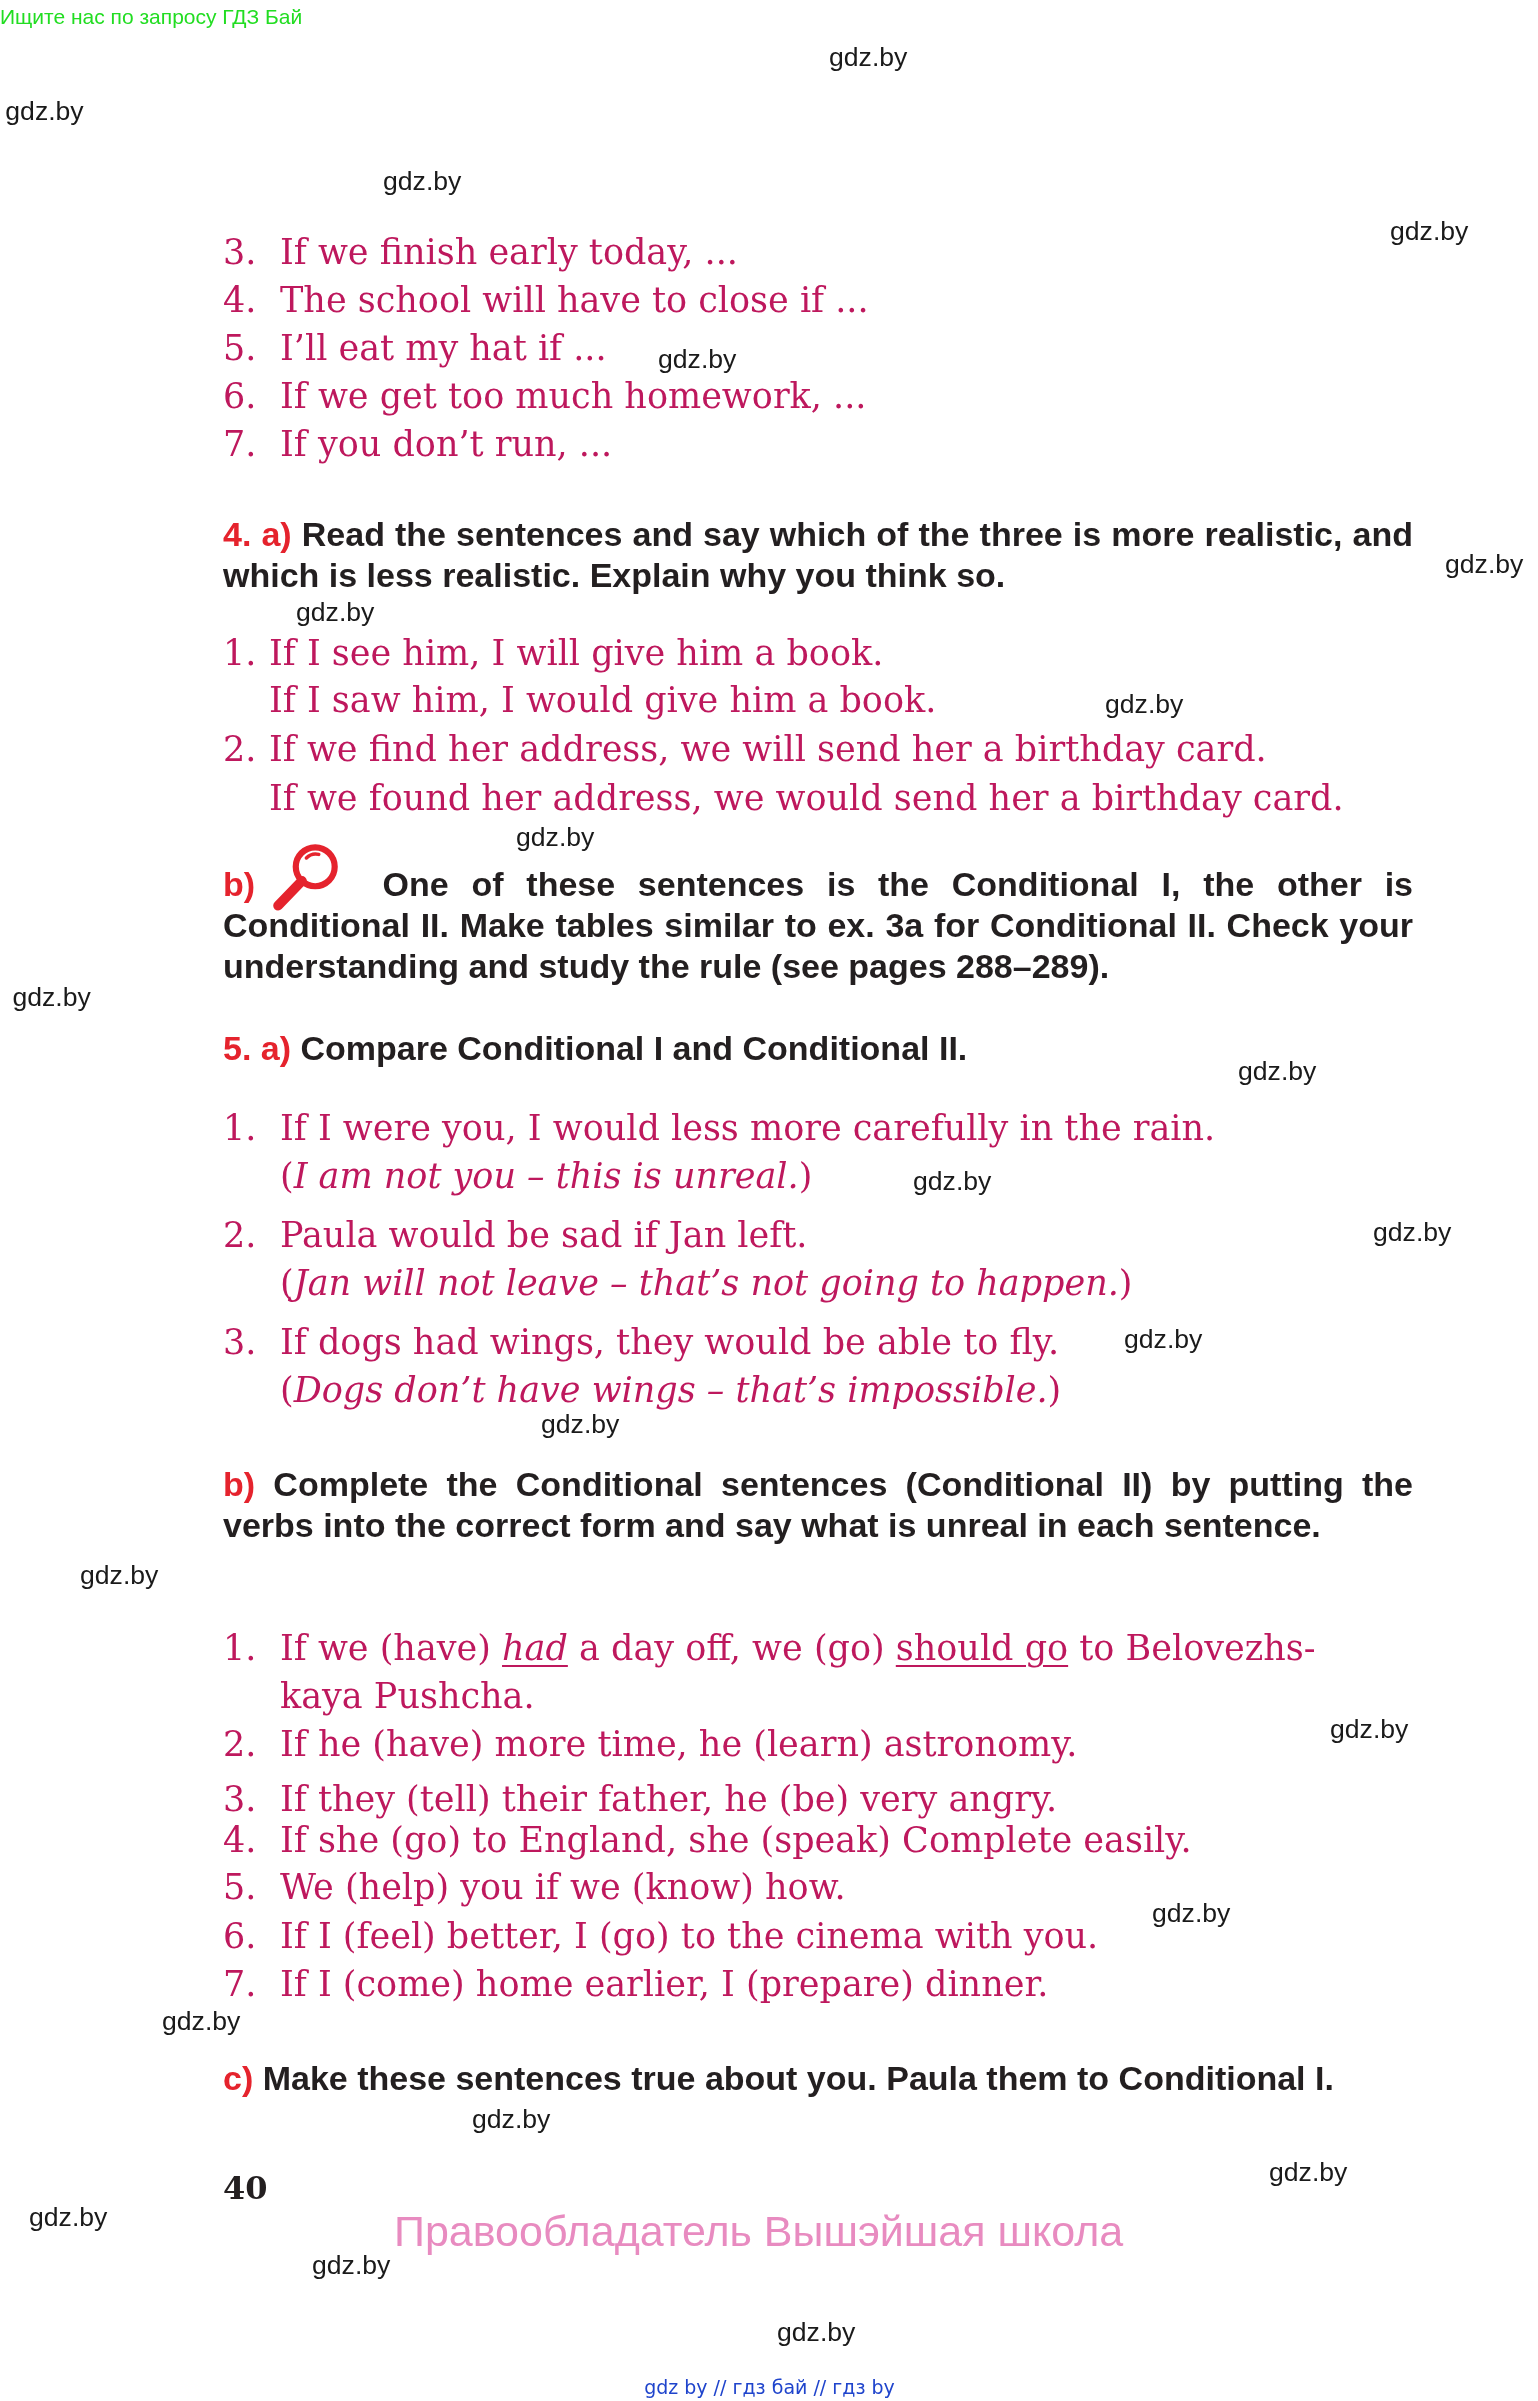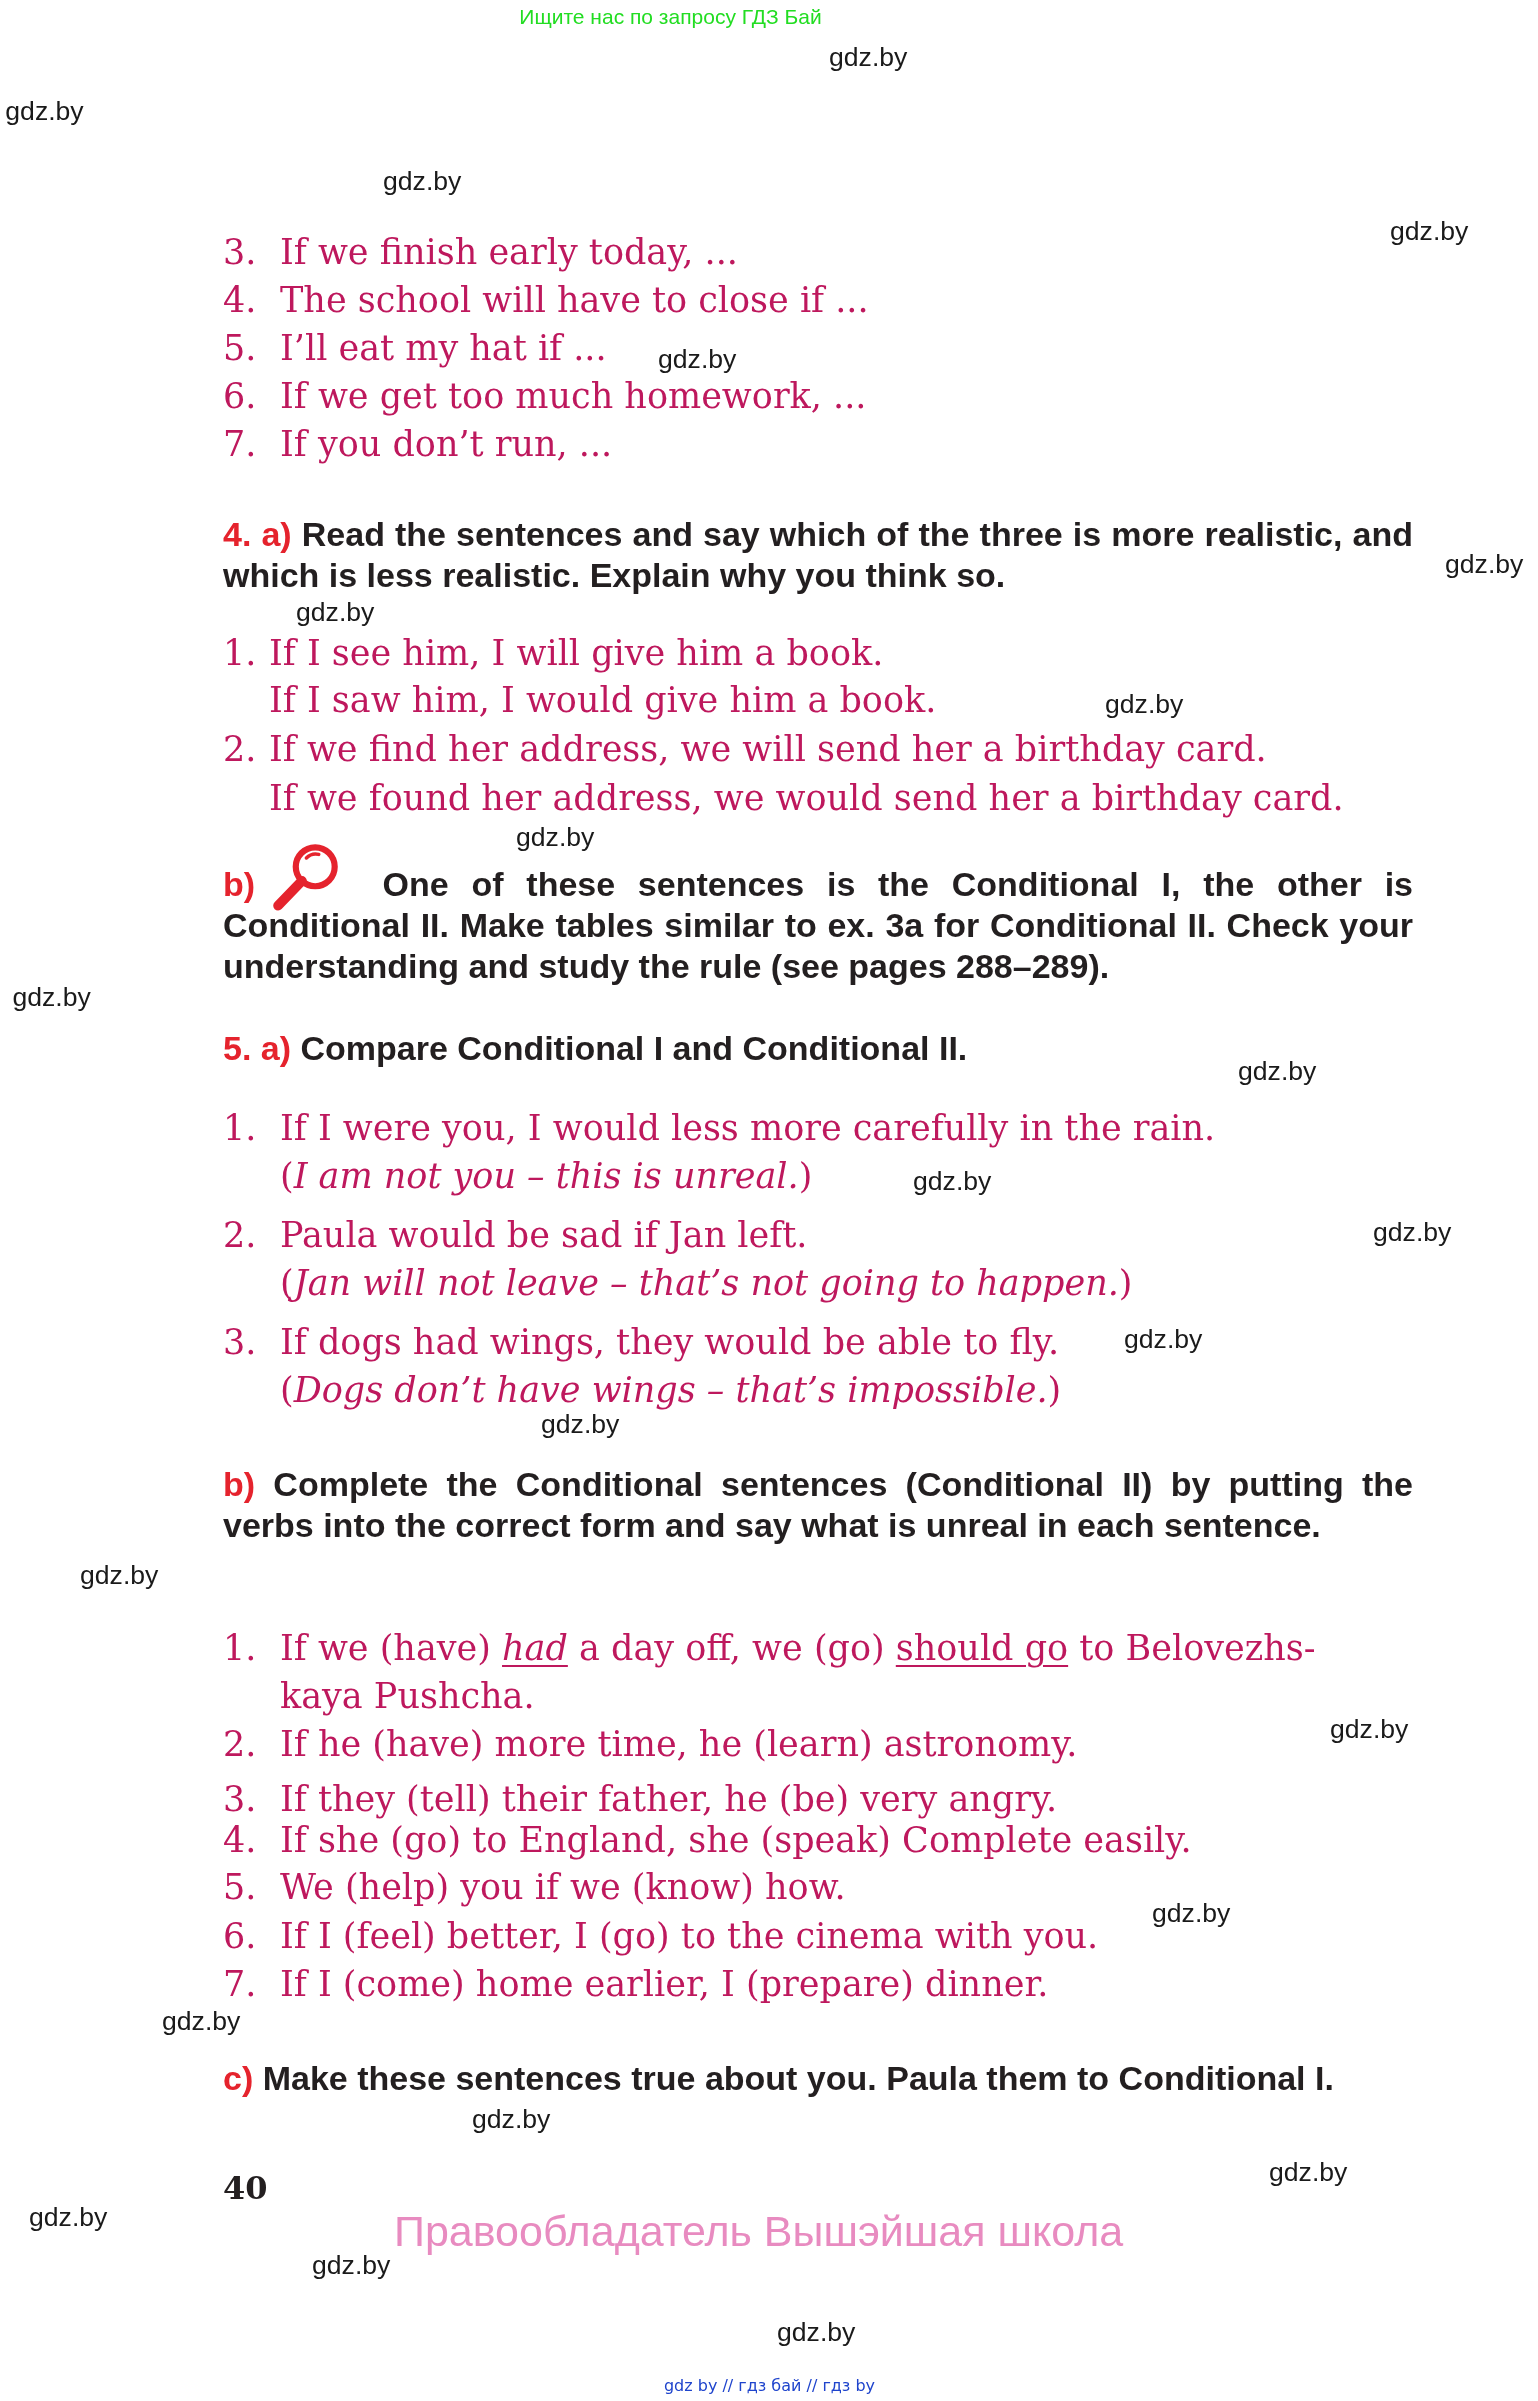--- a/index.html
+++ b/index.html
@@ -1,29 +1,29 @@
 <!DOCTYPE html>
 <html style="font-size:14px"><head>
 <meta charset="utf-8">
 <style>
   html, body { margin:0; padding:0; background:#ffffff; }
   body { width:1539px; height:2401px; position:relative; overflow:hidden; color:#231f20; }
   .abs { position:absolute; white-space:nowrap; }
   .wm { position:absolute; font-family:"Liberation Sans", sans-serif; font-size:26.6px; color:#1a1a1a; white-space:nowrap; line-height:1; }
-  .topbanner { position:absolute; left:16px; width:1309px; top:5.3px; text-align:center; font-family:"Liberation Sans", sans-serif; font-size:21px; color:#22dd22; }
+  .topbanner { position:absolute; left:0; width:1309px; top:5.3px; text-align:left; font-family:"Liberation Sans", sans-serif; font-size:21px; color:#22dd22; }
   .serif { font-family:"DejaVu Serif", serif; font-size:35px; line-height:1; color:#be185d; }
   .ital { font-style:italic; }
   .task { position:absolute; left:223px; width:1190px; font-family:"Liberation Sans", sans-serif; font-weight:bold; font-size:34px; line-height:41px; color:#231f20; text-align:justify; }
   .red { color:#e5232d; }
   .item { position:absolute; left:223px; }
   .num { display:inline-block; width:57px; }
   .ul { text-decoration:underline; text-underline-offset:5.3px; text-decoration-thickness:1.8px; }
   .pageno { position:absolute; left:223px; top:2169px; font-family:"DejaVu Serif", serif; font-size:32px; color:#231f20;font-weight:bold; }
   .copyright { position:absolute; left:394px; top:2207px; font-family:"Liberation Sans", sans-serif; font-size:43px; color:#e88bc0; white-space:nowrap; }
-  .footerlinks { position:absolute; left:0; width:1539px; top:2376px; text-align:center; font-family:"DejaVu Sans", sans-serif; font-size:16px; color:#1f44cc; }
+  .footerlinks { position:absolute; left:0; width:1539px; top:2376px; text-align:center; font-family:"DejaVu Sans", sans-serif; font-size:19px; color:#1f44cc; }
   .icon-mag { position:absolute; left:269px; top:842px; width:73px; height:69px; }
 </style>
 </head>
 <body>
 
 <div class="topbanner">Ищите нас по запросу ГДЗ Бай</div>
 
 <div id="watermarks">
     <div class="wm" style="left: 829px; top: 44px;">gdz.by</div>
     <div class="wm" style="left: 5.3px; top: 98px;">gdz.by</div>

